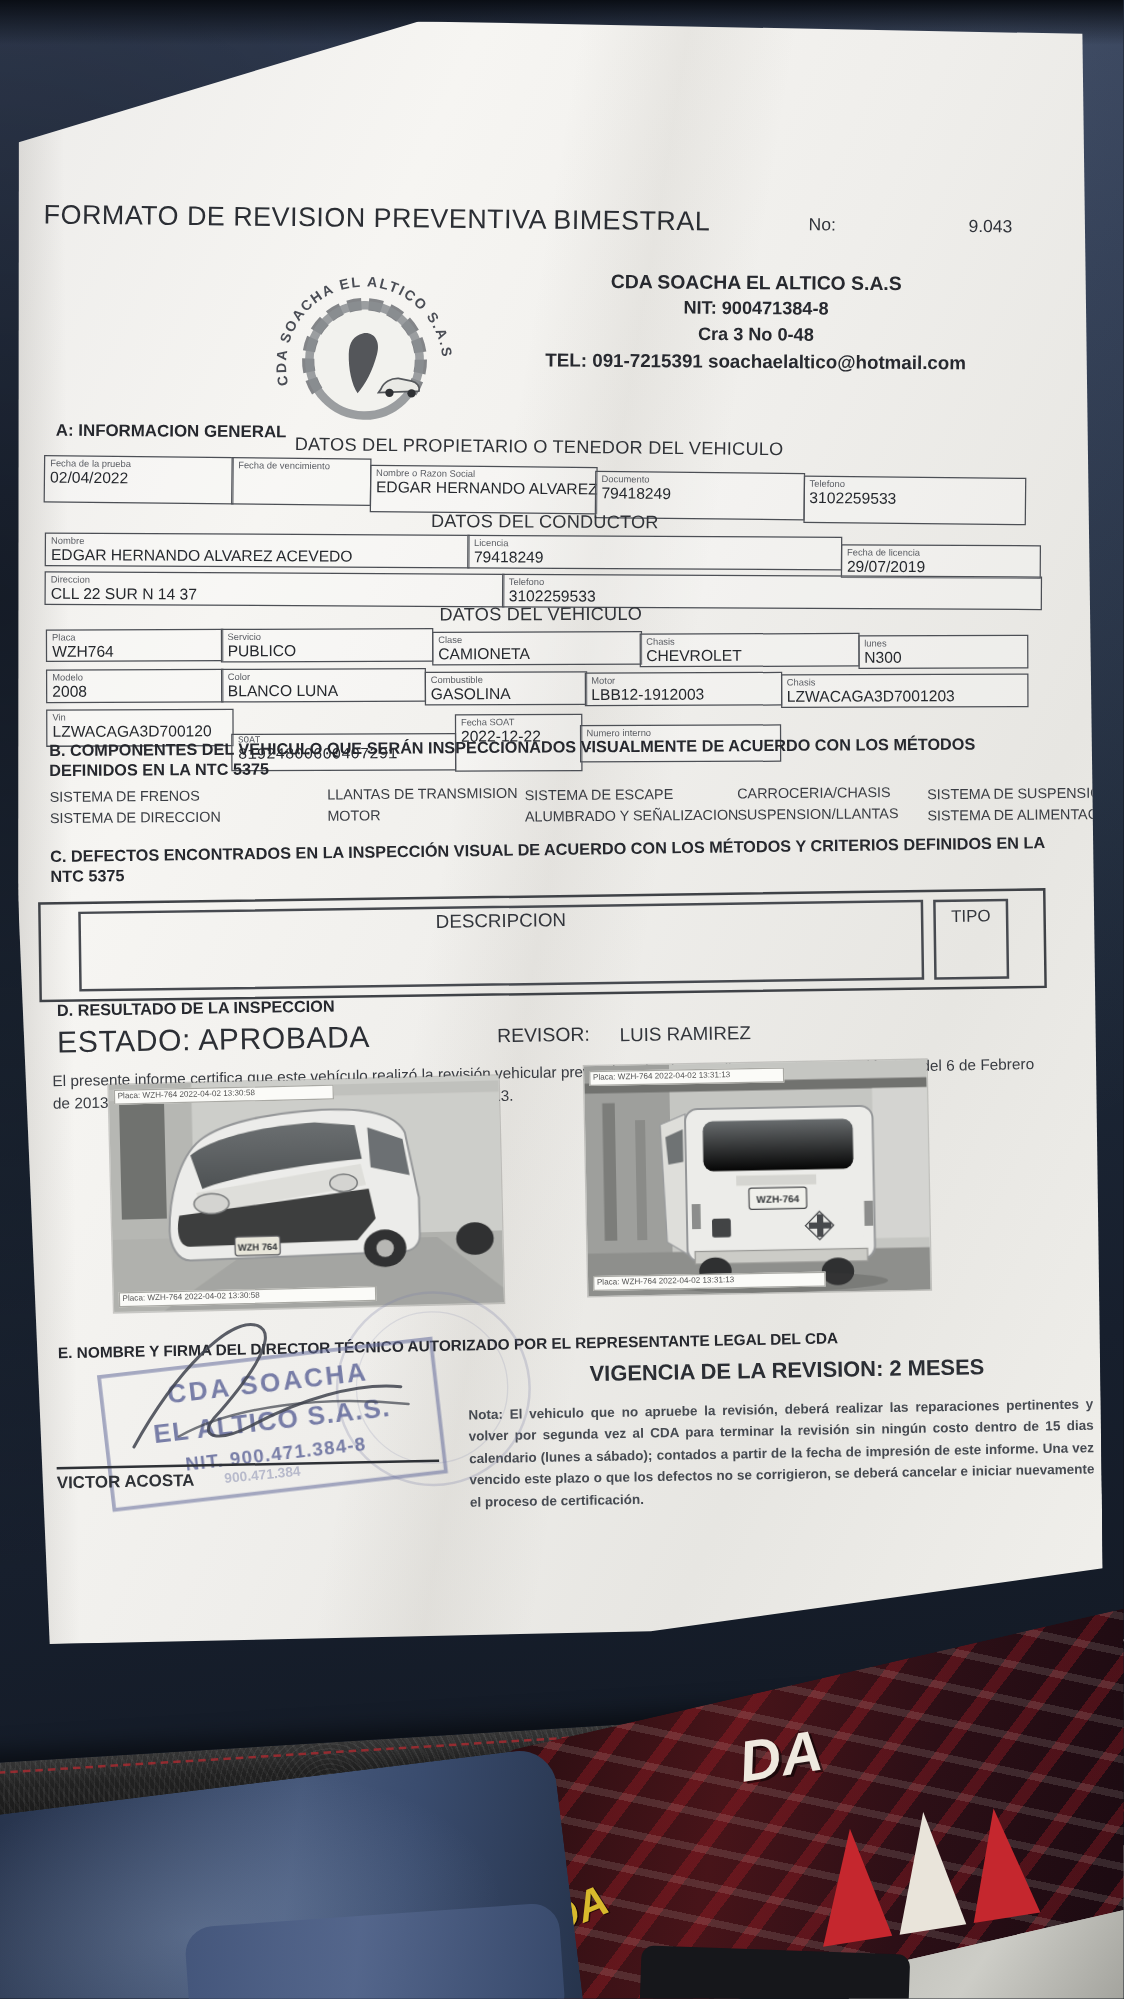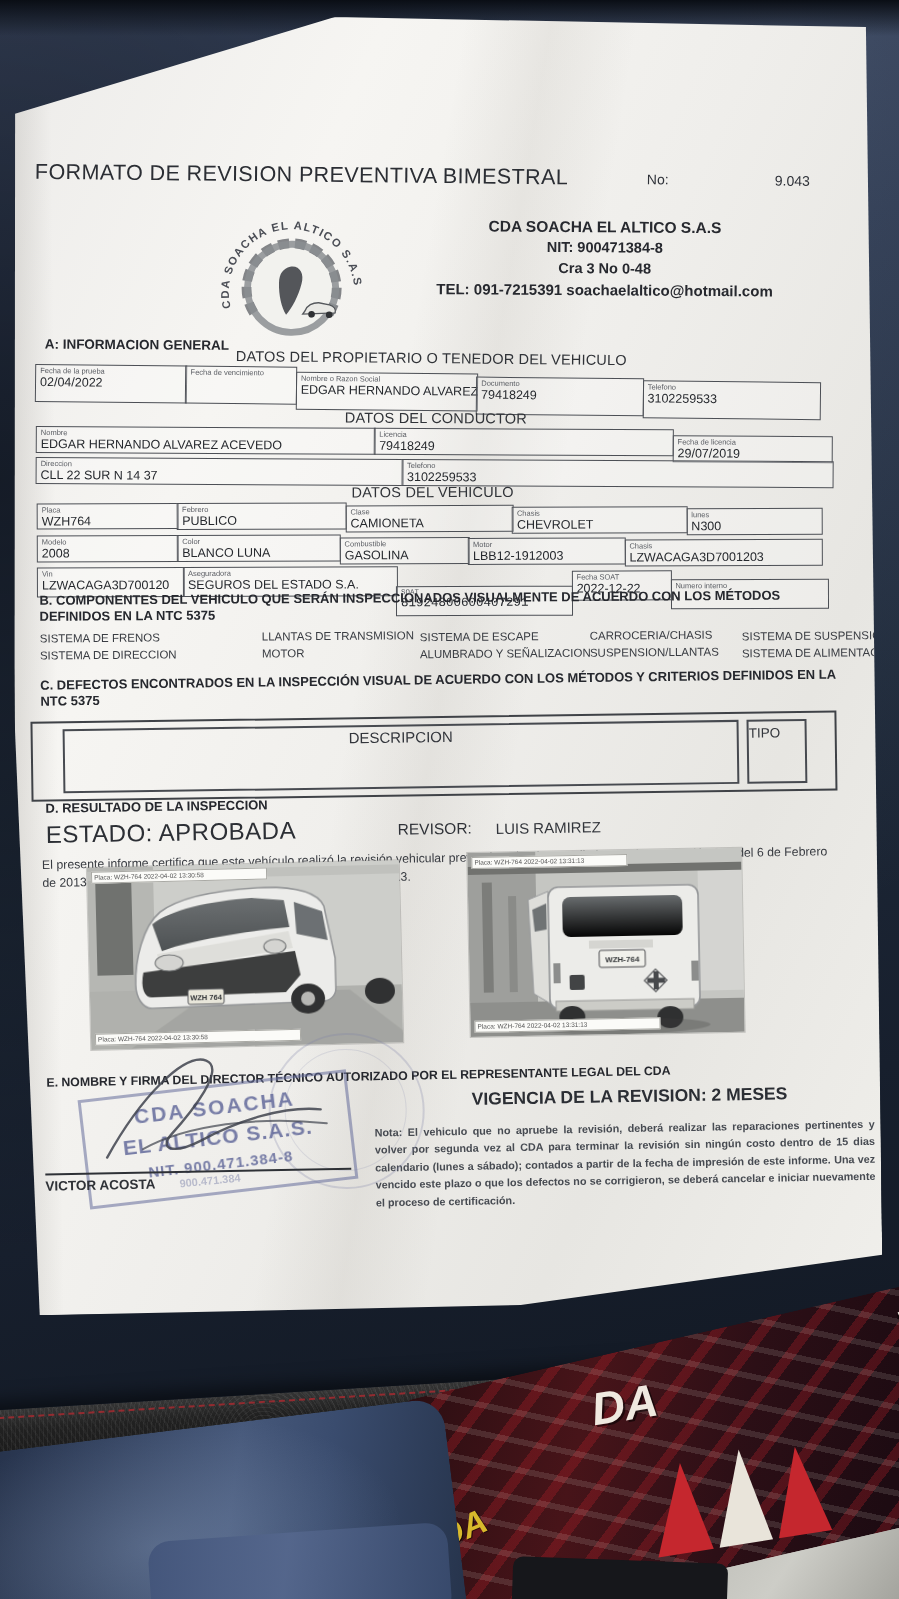--- a/index.html
+++ b/index.html
@@ -191,21 +191,21 @@
     </div>
 
     <div class="abs" style="left:24px;top:468px;width:792px;transform:rotate(0.4deg);">
       <div class="tabtitle">DATOS DEL VEHICULO</div>
       <div class="trow" style="margin-top:2px;">
         <div class="cell" style="width:142px;height:26px;">
             <span class="cl">Placa</span>
             <span class="cv">WZH764</span>
           </div>
         <div class="cell" style="width:170px;height:27px;">
-            <span class="cl">Febrero</span>
+            <span class="cl">Servicio</span>
             <span class="cv">PUBLICO</span>
           </div>
         <div class="cell" style="width:168px;height:27px;margin-top:3px;">
             <span class="cl">Clase</span>
             <span class="cv">CAMIONETA</span>
           </div>
         <div class="cell" style="width:176px;height:27px;margin-top:5px;">
             <span class="cl">Chasis</span>
             <span class="cv">CHEVROLET</span>
           </div>
@@ -234,29 +234,25 @@
         <div class="cell" style="width:198px;height:27px;margin-top:6px;">
             <span class="cl">Chasis</span>
             <span class="cv">LZWACAGA3D7001203</span>
           </div>
       </div>
       <div class="trow" style="margin-top:-1.6px;">
         <div class="cell" style="width:150px;height:30px;">
             <span class="cl">Vin</span>
             <span class="cv">LZWACAGA3D700120</span>
           </div>
-        <div class="cell" style="width:218px;height:30px;">
-            <span class="cl">Aseguradora</span>
-            <span class="cv">SEGUROS DEL ESTADO S.A.</span>
-          </div>
         <div class="cell" style="width:180px;height:30px;margin-top:20px;font-family:Liberation Mono, monospace;">
             <span class="cl">SOAT</span>
             <span class="cv">81924800600407291</span>
           </div>
-        <div class="cell" style="width:102px;height:30px;margin-top:5px;">
+        <div class="cell" style="width:102px;height:46px;margin-top:5px;">
             <span class="cl">Fecha SOAT</span>
             <span class="cv">2022-12-22</span>
           </div>
         <div class="cell" style="width:161px;height:30px;margin-top:14px;">
             <span class="cl">Numero interno</span>
             <span class="cv">-</span>
           </div>
       </div>
     </div>
 
@@ -283,21 +279,21 @@
         <span>SISTEMA DE ALIMENTACION</span>
       </div>
     </div>
 
     <div class="abs sechead" style="left:26px;top:656px;width:800px;transform:rotate(-0.2deg);">C. DEFECTOS ENCONTRADOS EN LA INSPECCIÓN VISUAL DE ACUERDO CON LOS MÉTODOS Y CRITERIOS DEFINIDOS EN LA NTC 5375</div>
     <div class="abs" style="left:16px;top:700px;width:802px;height:76px;border:2.2px solid #3f4247;transform:rotate(-0.2deg);">
       <div class="abs" style="left:30px;top:6px;width:672px;height:60px;border:2px solid #474a50;">
         <div style="text-align:center;font-size:15px;color:#33363c;padding-top:2px;">DESCRIPCION</div>
       </div>
       <div class="abs" style="left:714px;top:6px;width:56px;height:60px;border:2px solid #474a50;">
-        <div style="font-size:13.5px;color:#33363c;padding-top:4px;">TIPO</div>
+        <div style="text-align:center;font-size:13.5px;color:#33363c;padding-top:4px;">TIPO</div>
       </div>
     </div>
 
     <div class="abs sechead" style="left:30px;top:780px;transform:rotate(-0.3deg);">D. RESULTADO DE LA INSPECCION</div>
     <div class="abs" style="left:30px;top:798px;width:780px;height:32px;transform:rotate(-0.4deg);">
       <span style="font-size:24px;letter-spacing:.5px;color:#2c2f35;">ESTADO: APROBADA</span>
       <span class="abs" style="left:352px;top:6px;font-size:15.5px;color:#2f3238;">REVISOR:</span>
       <span class="abs" style="left:450px;top:7px;font-size:15px;color:#33363c;">LUIS RAMIREZ</span>
     </div>
     <div class="abs" style="left:26px;top:834px;width:794px;font-size:12.3px;line-height:1.45;color:#383b41;transform:rotate(-0.4deg);">El presente informe certifica que este vehículo realizó la revisión vehicular preventiva, dando cumplimiento a la Resolución 315 del 6 de Febrero de 2013 modificada por Resolución 378 del 15 de Febrero de 2013.</div>

